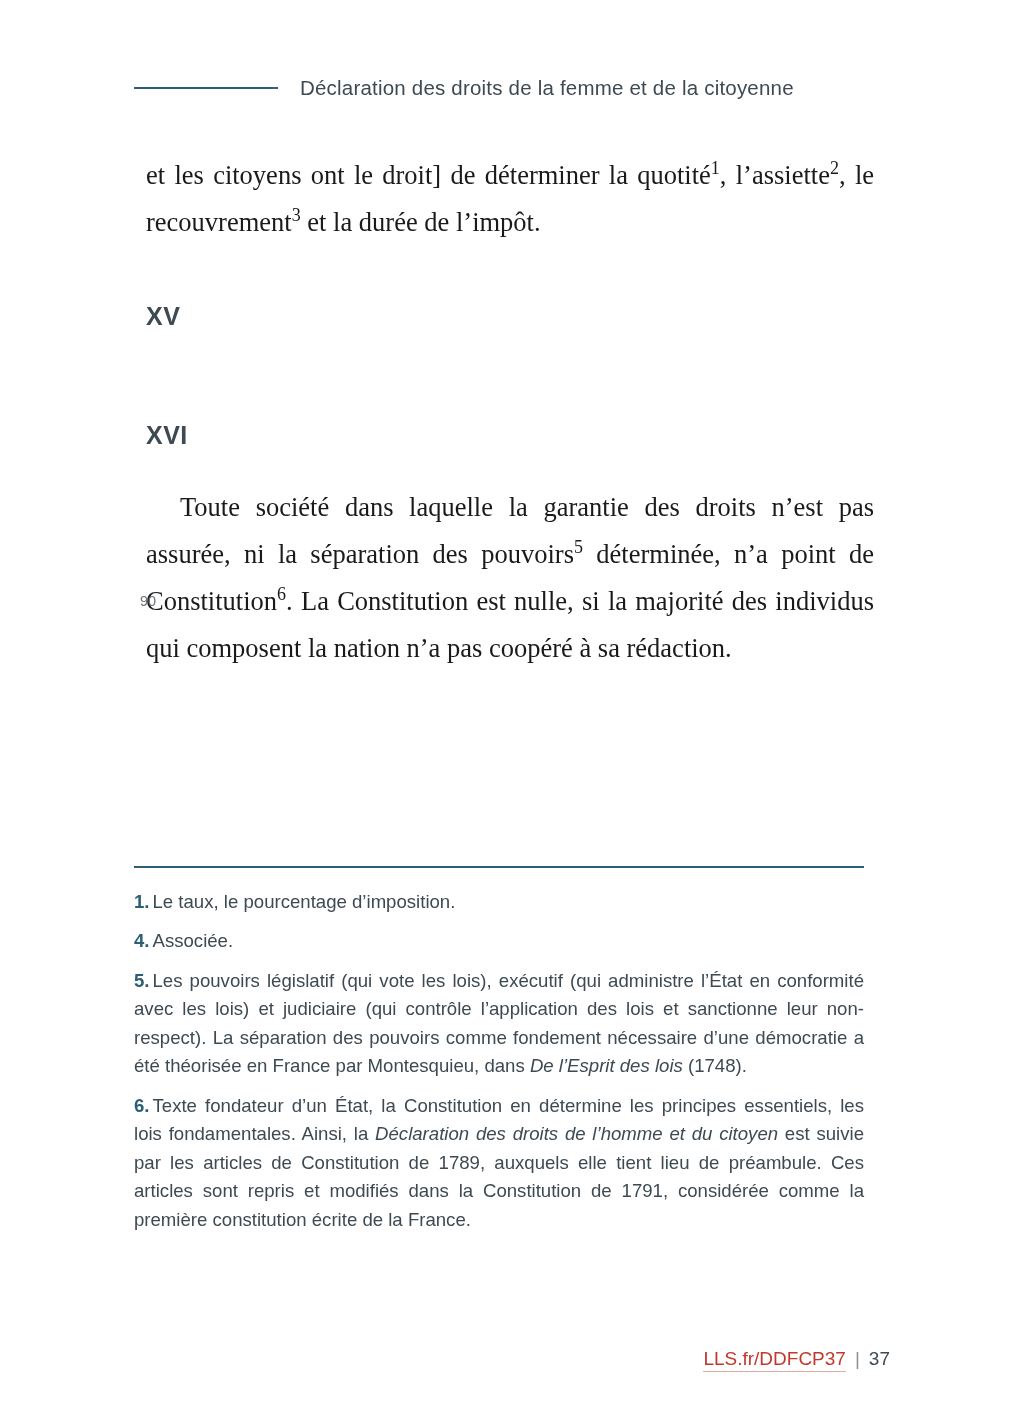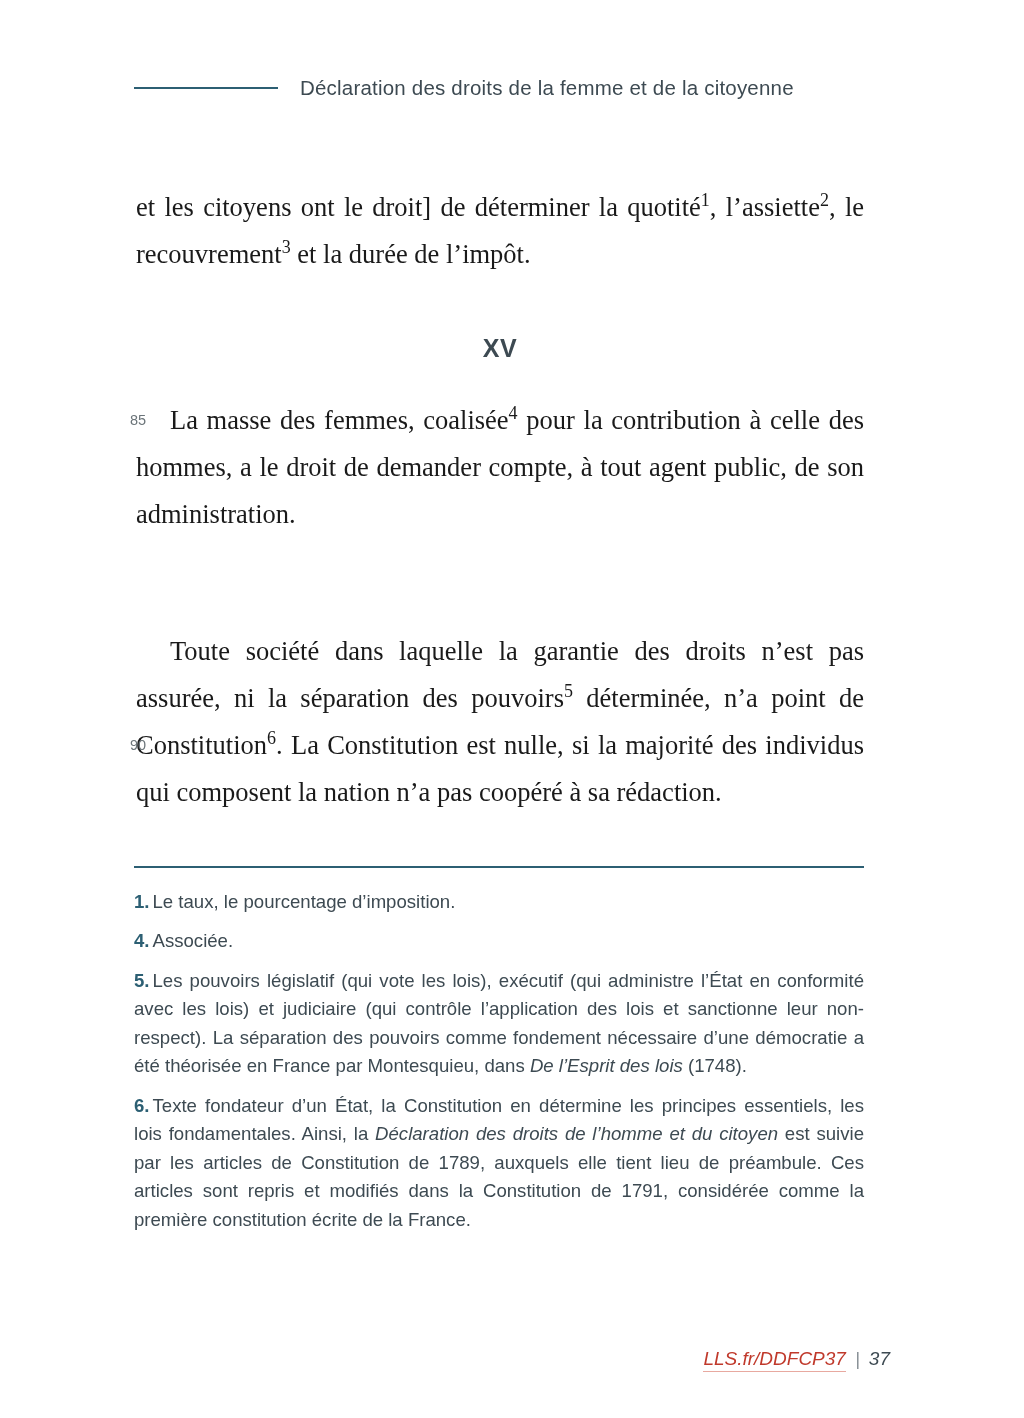--- a/index.html
+++ b/index.html
@@ -38,41 +38,40 @@
     font-size: 20.5px;
     letter-spacing: 0.2px;
     color: #3d4a52;
     white-space: nowrap;
   }
 
   
   .body-area {
     position: absolute;
     top: 152px;
-    left: 136px;
+    left: 146px;
     width: 728px;
-    margin-top: 32px;
   }
   p.text {
     margin: 0;
     font-size: 26.5px;
     line-height: 47px;
     text-align: justify;
     text-justify: inter-word;
     position: relative;
   }
   p.text.indent {
     text-indent: 34px;
   }
   .heading-roman {
     font-family: "Liberation Sans", sans-serif;
     font-weight: bold;
     font-size: 25px;
     color: #3d4a52;
-    text-align: center;
+    text-align: left;
     margin: 0;
     letter-spacing: 0.5px;
   }
   .spacer-xl { height: 56px; }
   .spacer-m  { height: 34px; }
 
   sup.note {
     font-size: 0.68em;
     vertical-align: super;
     line-height: 0;
@@ -121,21 +120,20 @@
     position: absolute;
     right: 134px;
     bottom: 46px;
     font-family: "Liberation Sans", sans-serif;
     font-size: 19px;
     color: #3d4a52;
     display: flex;
     align-items: baseline;
     gap: 9px;
     white-space: nowrap;
-    font-style: italic;
   }
   .footer .lls {
     color: #c0392b;
     border-bottom: 1.5px solid #e8a9a0;
     padding-bottom: 1px;
   }
   .footer .sep { color: #8a9298; }
   .footer .pg { color: #3d4a52; }
 </style>
 </head>
@@ -151,26 +149,24 @@
   <div class="body-area">
 
     <p class="text"><span>et les citoyens ont le droit] de déterminer la quotité<sup class="note">1</sup>, l’assiette<sup class="note">2</sup>, le recouvrement<sup class="note">3</sup> et la durée de l’impôt.</span></p>
 
     <div class="spacer-xl"></div>
 
     <h2 class="heading-roman">XV</h2>
 
     <div class="spacer-m"></div>
 
-    <p class="text indent">
-      <span class="linenum">85</span><span>La masse des femmes, coalisée<sup class="note">4</sup> pour la contribution à celle des hommes, a le droit de demander compte, à tout agent public, de son administration.</span>
-    </p>
 
     <div class="spacer-xl"></div>
 
+    <h2 class="heading-roman">XVI</h2>
 
     <div class="spacer-m"></div>
 
     <p class="text indent">
       <span class="linenum" style="top:94px;">90</span><span>Toute société dans laquelle la garantie des droits n’est pas assurée, ni la séparation des pouvoirs<sup class="note">5</sup> déterminée, n’a point de Constitution<sup class="note">6</sup>. La Constitution est nulle, si la majorité des individus qui composent la nation n’a pas coopéré à sa rédaction.</span>
     </p>
 
   </div>
 
   <div class="footnotes">

